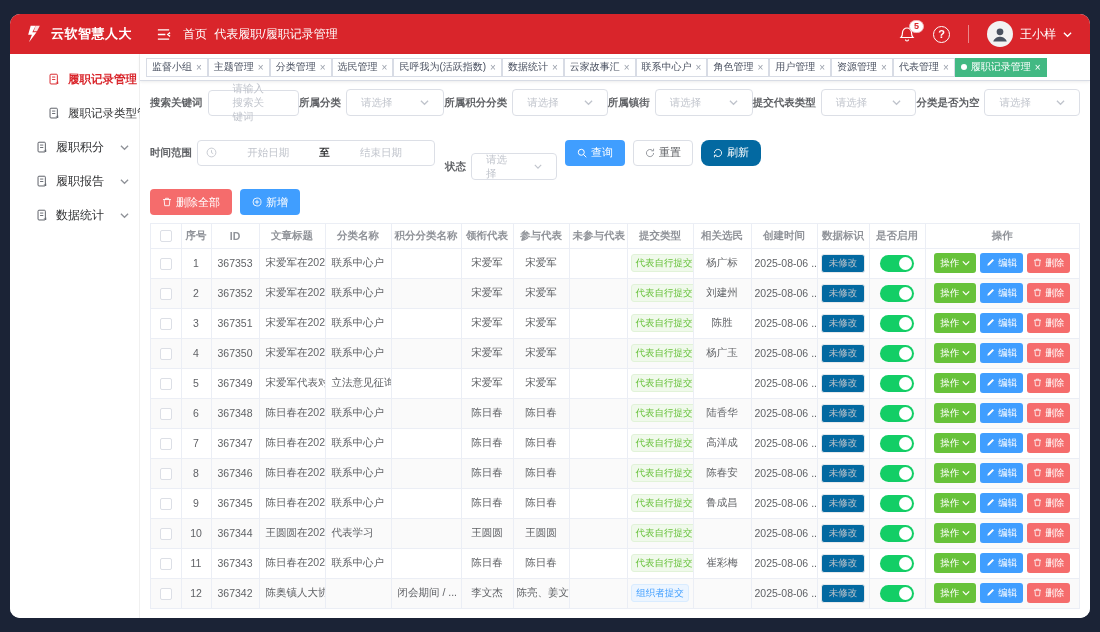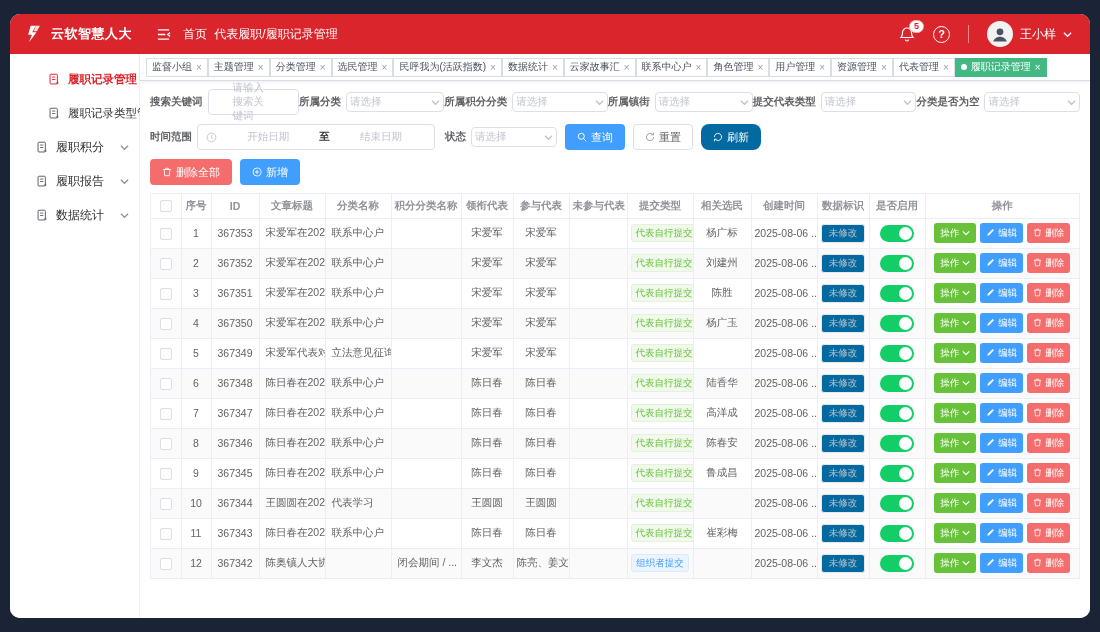--- a/index.html
+++ b/index.html
@@ -46,21 +46,21 @@
   .tab-dot { width:6px; height:6px; border-radius:50%; background:#fff; }
 
   
   .content { flex:1; padding:8px 10px 0 10px; overflow:hidden; }
   .f-row { display:flex; align-items:center; margin-bottom:9px; }
   .f-row1 { justify-content:space-between; }
   .f-item { display:flex; align-items:center; gap:5px; min-width:0; }
   .f-label { font-size:10.5px; font-weight:bold; color:#606266; white-space:nowrap; }
   .t-input { height:26px; border:1px solid #dcdfe6; border-radius:4px; padding:0 24px; font-size:10.5px; color:#c0c4cc; display:flex; align-items:center; background:#fff; }
   .kw-input { width:112px; }
-  .sel { height:20px; border:1px solid #dcdfe6; border-radius:4px; padding:0 3px; font-size:10.5px; color:#c0c4cc; display:flex; align-items:center; justify-content:space-between; gap:20px; background:#fff; cursor:pointer; min-width:78px; }
+  .sel { height:27px; border:1px solid #dcdfe6; border-radius:4px; padding:0 14px; font-size:10.5px; color:#c0c4cc; display:flex; align-items:center; justify-content:space-between; gap:20px; background:#fff; cursor:pointer; min-width:78px; }
   .sel-w { width:118px; } .sel-s { width:86px; }
   .range-box { width:238px; height:26px; border:1px solid #dcdfe6; border-radius:4px; display:flex; align-items:center; gap:6px; padding:0 8px; font-size:10.5px; }
   .range-box .ph { color:#c0c4cc; flex:1; text-align:center; }
   .range-to { color:#303133; font-weight:bold; font-size:10.5px; }
   .btn { height:26px; border-radius:4px; font-size:11px; display:inline-flex; align-items:center; gap:4px; padding:0 11px; cursor:pointer; border:1px solid transparent; white-space:nowrap; }
   .btn-blue { background:#409eff; color:#fff; }
   .btn-plain { background:#fff; color:#606266; border-color:#dcdfe6; }
   .btn-green { background:#0369a1; color:#fff;border-radius:8px; }
   .btn-red { background:#f56c6c; color:#fff; }
   .f-row2 .btn { margin-left:8px; }
@@ -317,21 +317,21 @@
             <span class="range-box">
               <svg width="11" height="11" viewBox="0 0 14 14">
                   <circle cx="7" cy="7" r="5.6" fill="none" stroke="#c0c4cc" stroke-width="1.1"></circle>
                   <path d="M7 4v3.2l2.2 1.3" fill="none" stroke="#c0c4cc" stroke-width="1.1"></path>
                 </svg>
               <span class="ph">开始日期</span>
               <span class="range-to">至</span>
               <span class="ph">结束日期</span>
             </span>
           </div>
-          <div class="f-item" style="margin-left:10px;">
+          <div class="f-item" style="margin-left:10px;margin-top:28px;">
             <span class="f-label">状态</span>
             <span class="sel sel-s">
                 <span>请选择</span>
                 <svg width="9" height="9" viewBox="0 0 10 10">
                   <path d="M1 3l4 4 4-4" fill="none" stroke="#c0c4cc" stroke-width="1.4"></path>
                 </svg>
               </span>
           </div>
           <span class="btn btn-blue">
             <svg width="10" height="10" viewBox="0 0 14 14">

